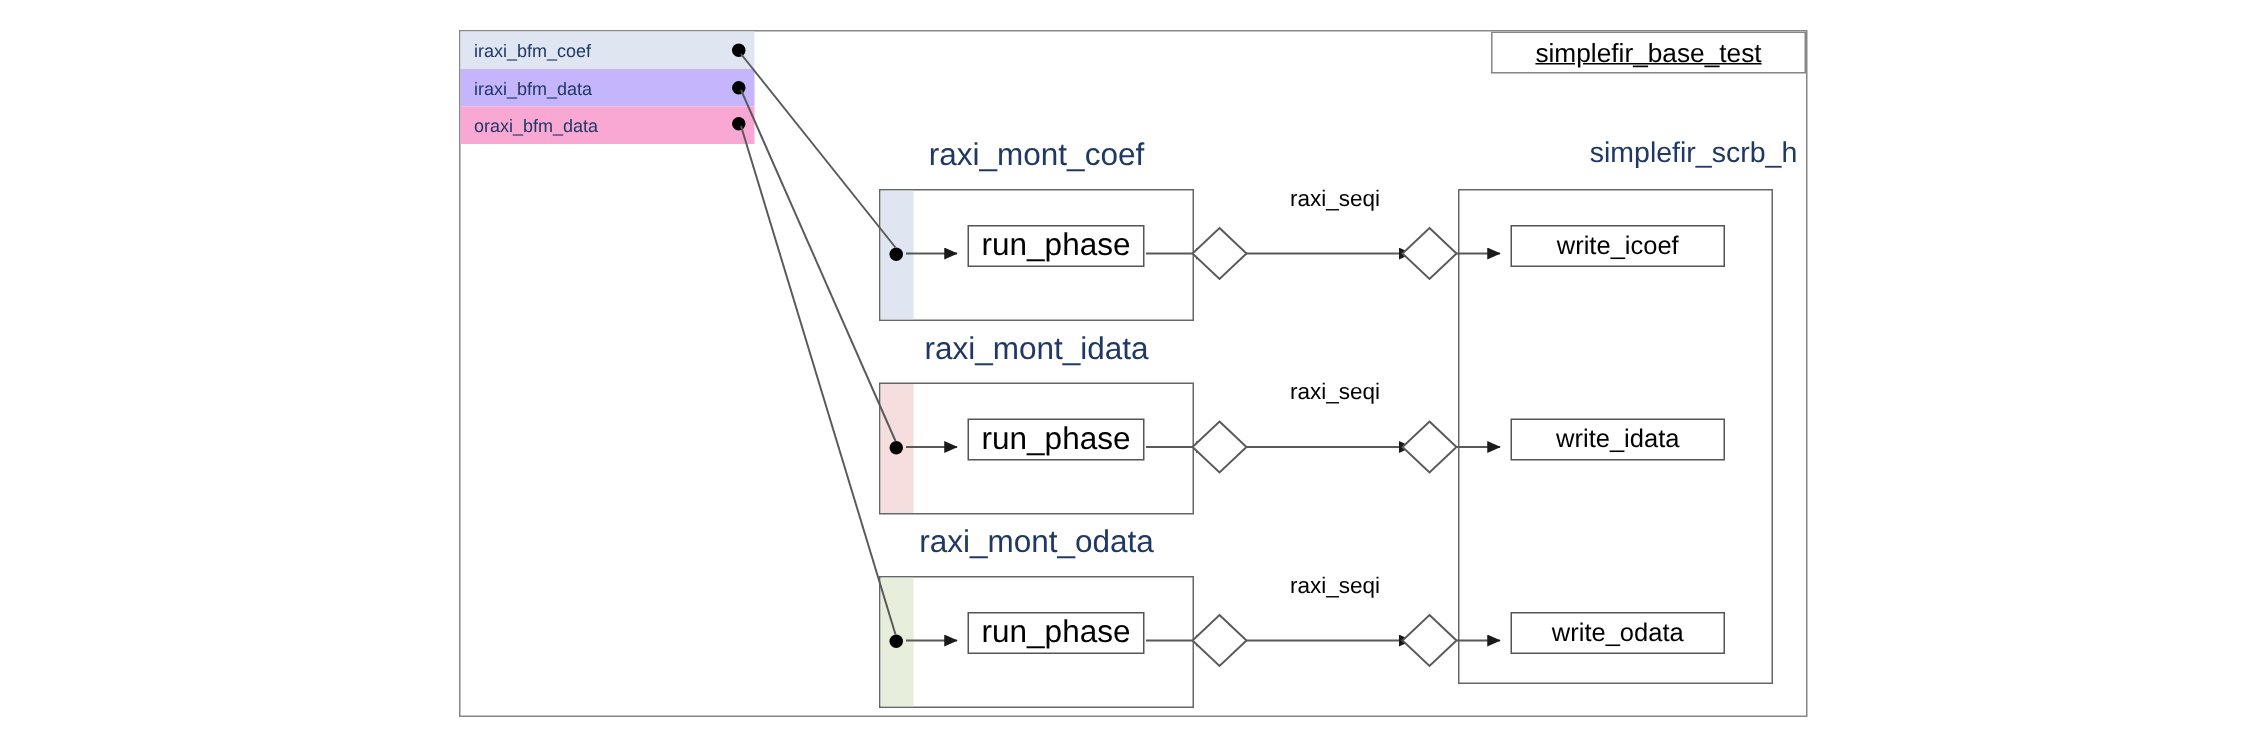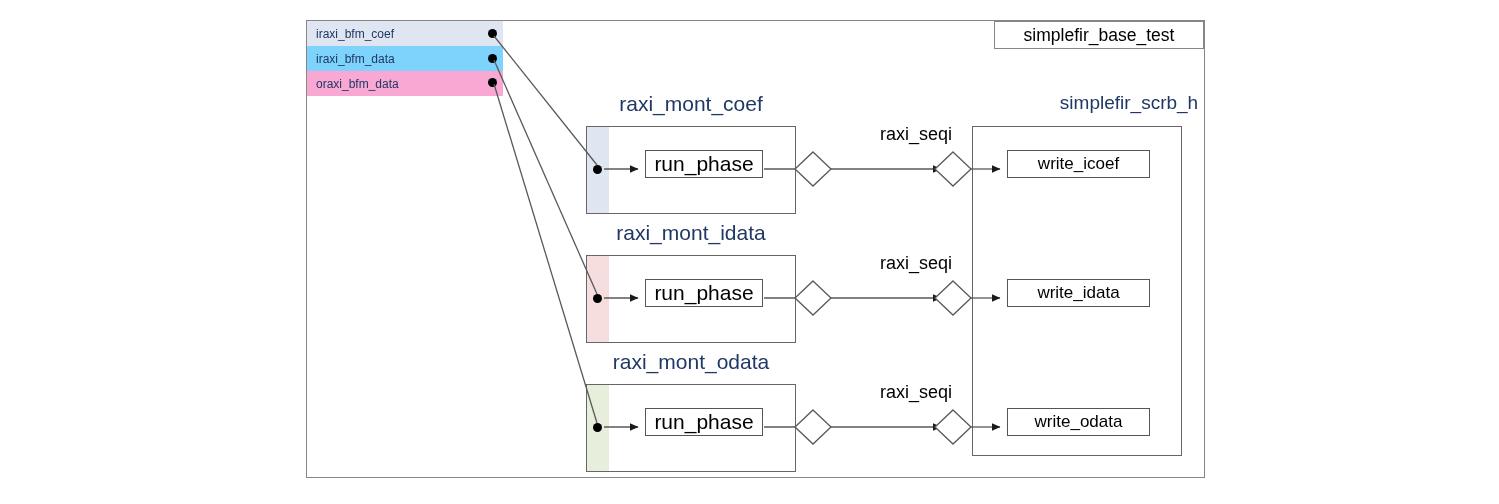--- a/index.html
+++ b/index.html
@@ -42,20 +42,21 @@
     height: 28px;
     border: 1.4px solid #868686;
     box-sizing: border-box;
     background: #ffffff;
     display: flex;
     align-items: center;
     justify-content: center;
     font-size: 17.5px;
     color: #000000;
     white-space: nowrap;
+    text-decoration: underline;
   }
 
   
   .bfm-band {
     position: absolute;
     left: 307px;
     width: 196px;
     height: 25px;
     box-sizing: border-box;
     display: flex;
@@ -158,24 +159,24 @@
     position: absolute;
     width: 9px;
     height: 9px;
     border-radius: 50%;
     background: #000000;
   }
 
   
   .seq-label {
     position: absolute;
-    font-size: 18px;
-    color: #000000;
-    white-space: nowrap;
-    text-align: right;
+    font-size: 15px;
+    color: #000000;
+    white-space: nowrap;
+    text-align: center;
   }
 
   
   #wires {
     position: absolute;
     left: 0;
     top: 0;
     width: 1499px;
     height: 504px;
     pointer-events: none;
@@ -189,21 +190,21 @@
 
 <div id="canvas">
 
   <div class="outer-frame"></div>
 
   <div class="frame-title">simplefir_base_test</div>
 
   <div class="bfm-band" style="top: 21px; background: rgb(223, 230, 242);">
     <span class="bfm-label">iraxi_bfm_coef</span>
   </div>
-  <div class="bfm-band" style="top: 46px; background: #7dd3fc;">
+  <div class="bfm-band" style="top: 46px; background: #c4b5fd;">
     <span class="bfm-label">iraxi_bfm_data</span>
   </div>
   <div class="bfm-band" style="top: 71px; background: #f9a8d4;">
     <span class="bfm-label">oraxi_bfm_data</span>
   </div>
 
   <div class="bfm-dot" style="left:488px; top:29px;"></div>
   <div class="bfm-dot" style="left:488px; top:54px;"></div>
   <div class="bfm-dot" style="left:488px; top:78px;"></div>
 

